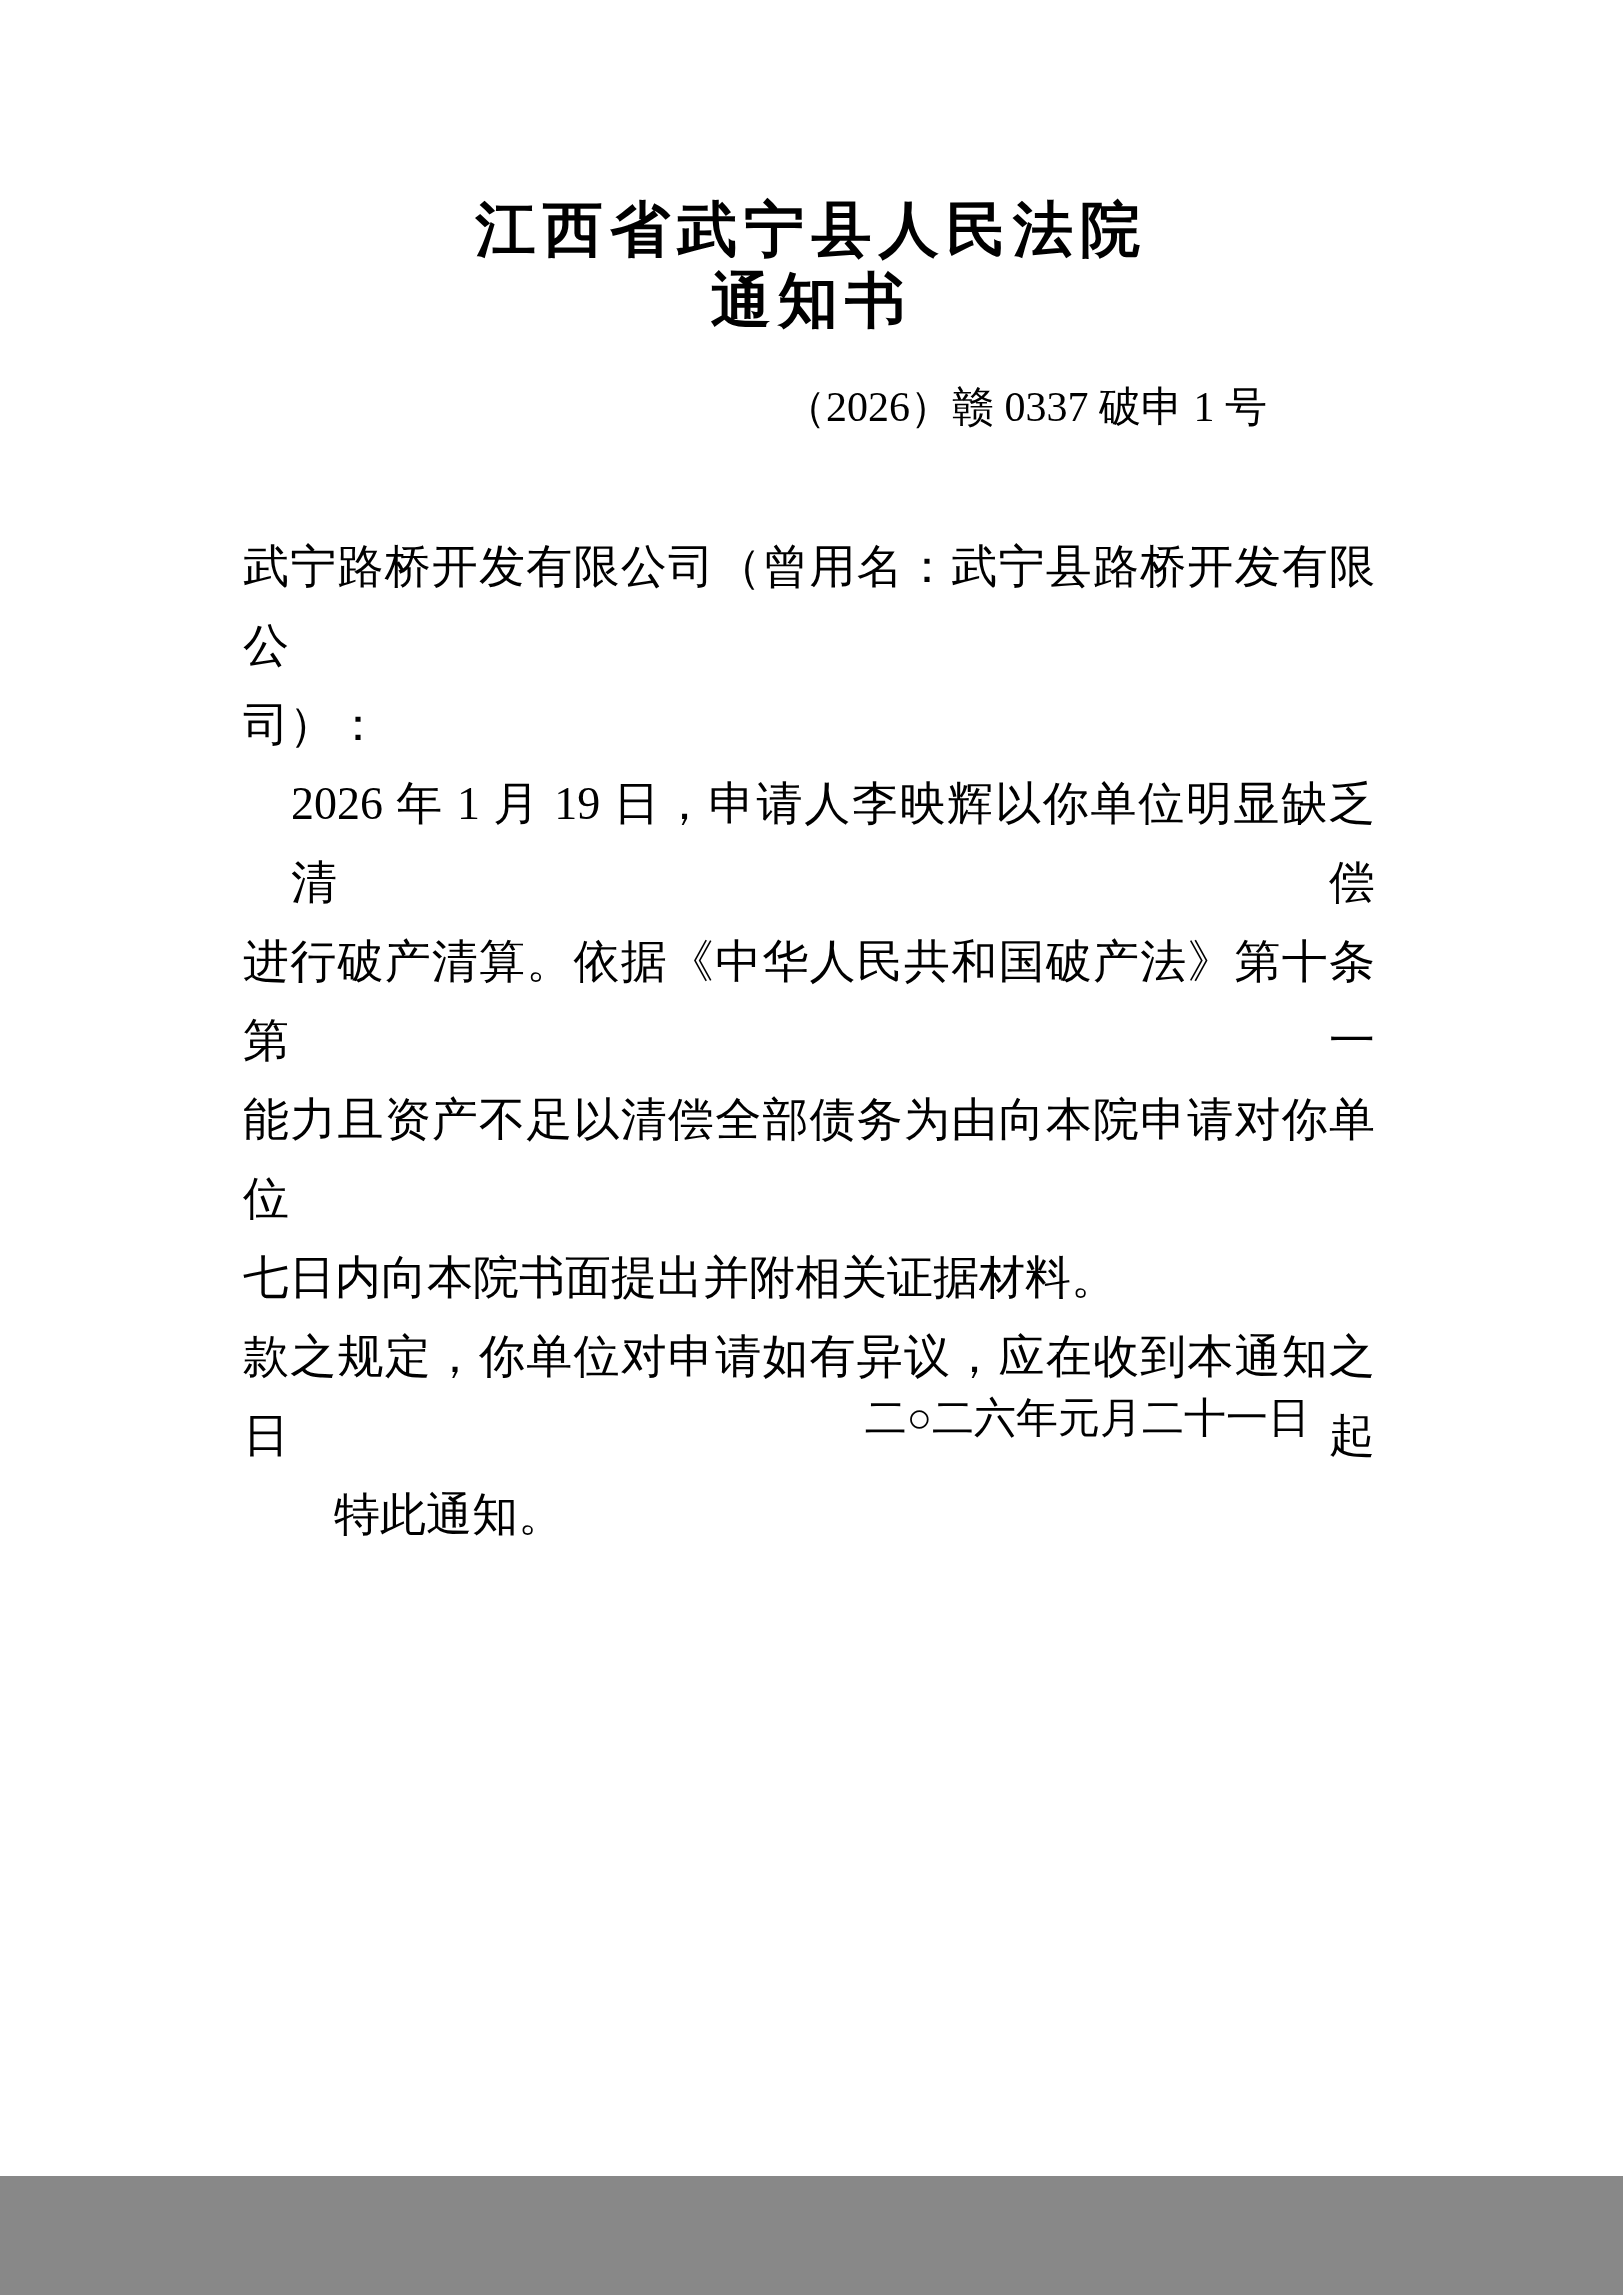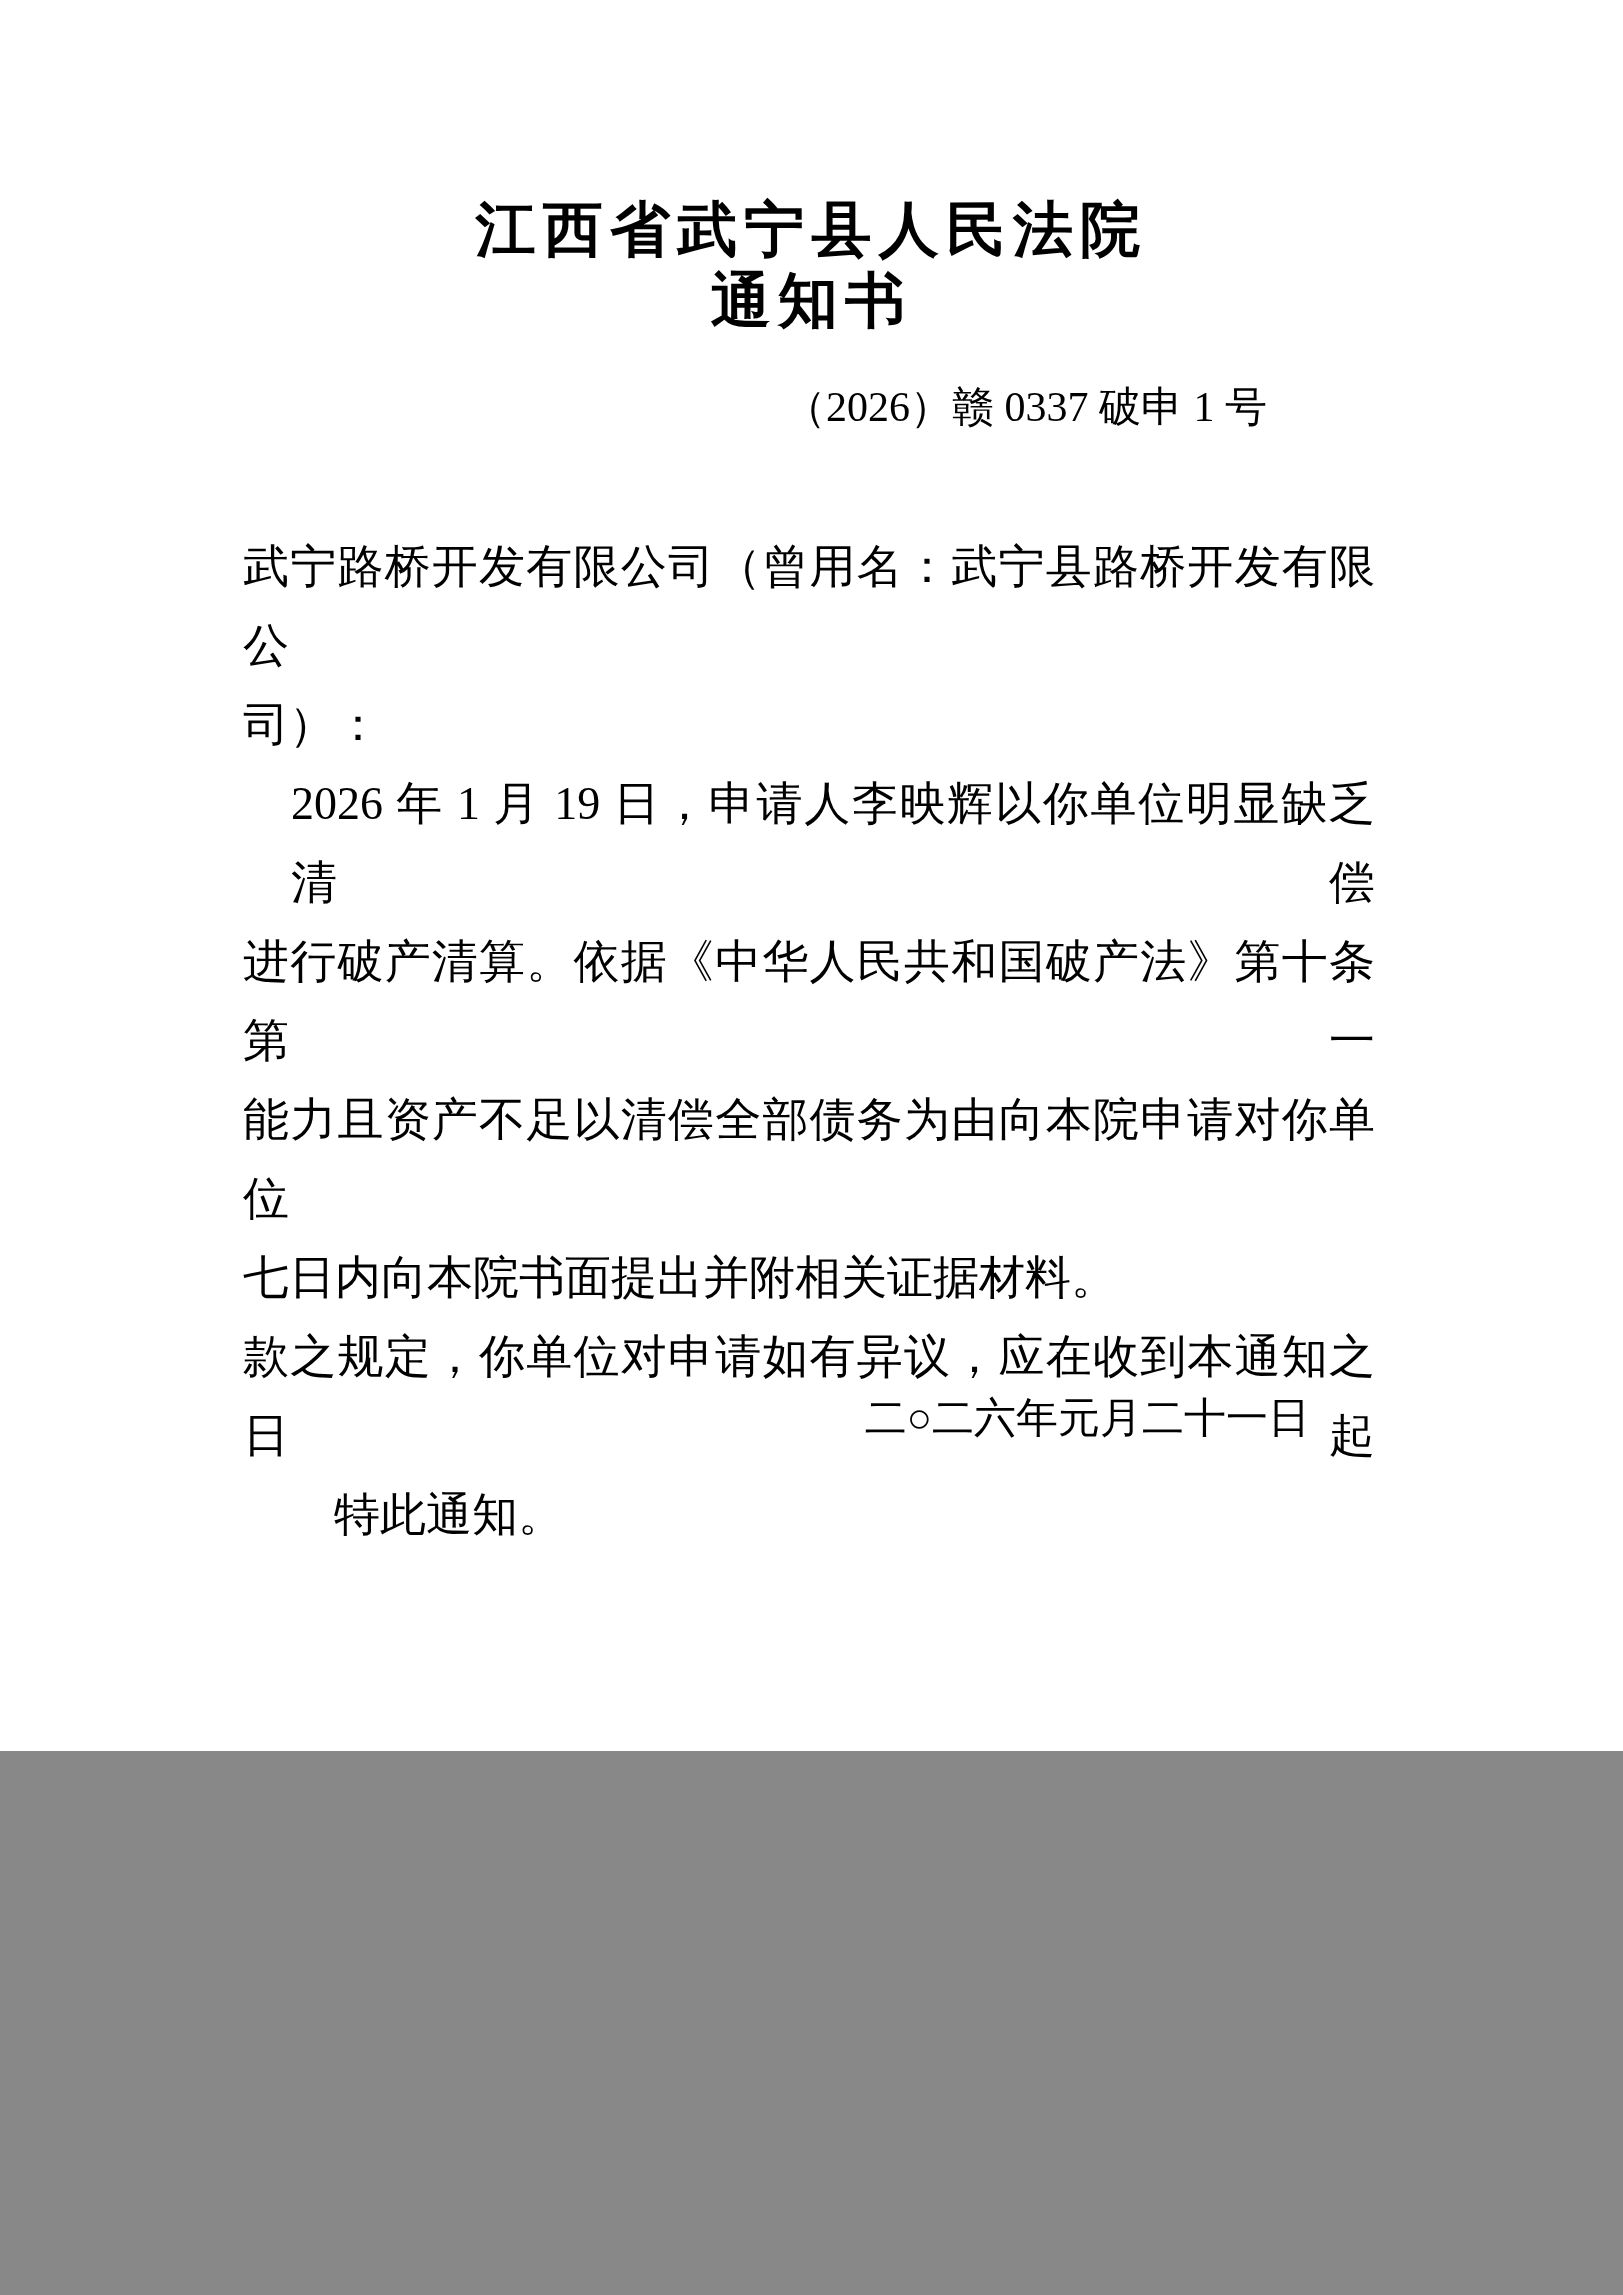--- a/index.html
+++ b/index.html
@@ -3,21 +3,21 @@
 <meta charset="utf-8">
 <style>
   html, body {
     margin: 0;
     padding: 0;
     background: #888888;
   }
   .page {
     position: relative;
     width: 1623px;
-    height: 1751px;
+    height: 2176px;
     margin: 0 auto;
     background: #ffffff;
     color: #000000;
     overflow: hidden;
   }
   
   .title-block {
     position: absolute;
     top: 194px;
     left: 0;

